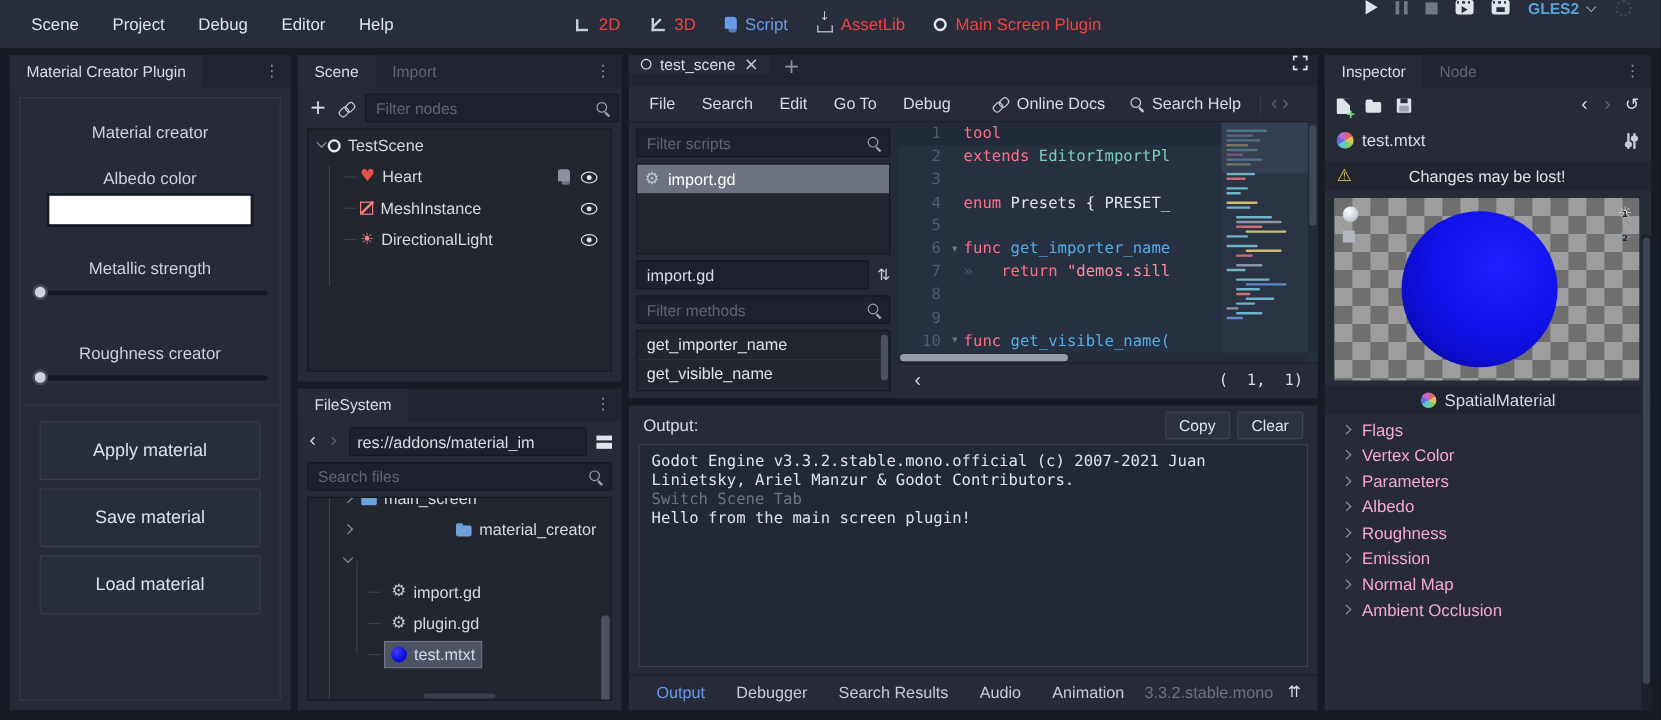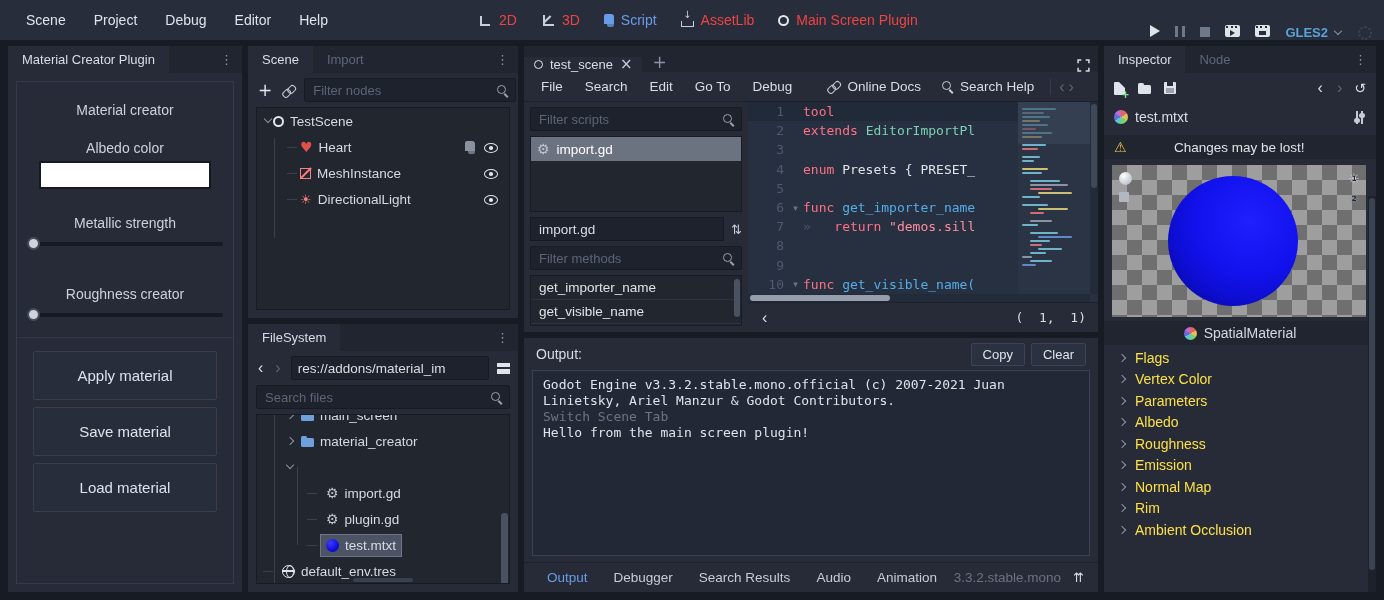--- a/index.html
+++ b/index.html
@@ -88,21 +88,21 @@
   .ic-mat{width:14px;height:14px;border-radius:50%;
     background:conic-gradient(#e06666 0 60deg,#e0c05c 60deg 120deg,#7ad06a 120deg 180deg,#5cc8c8 180deg 240deg,#6a6ae0 240deg 300deg,#c06ad0 300deg 360deg)}
   .ic-cube{width:10px;height:10px;background:#b2b7c2;border-radius:1px}
   
   #topbar{position:absolute;left:0;top:0;right:0;height:40px;background:#272d3a;display:flex;align-items:center}
   #main-menus{display:flex;align-items:center;padding-left:14px;gap:4px}
   .mitem{padding:4px 12px;font-size:14px;color:#e0e4ec}
   #workspaces{position:absolute;left:478px;top:0;height:40px;display:flex;align-items:center;gap:24px}
   .ws{display:flex;align-items:center;gap:7px;font-size:14px;color:#ef4444}
   .ws.active{color:#699ce8}.ws.active .ic{color:#699ce8}
-  #playback{position:absolute;right:12px;top:0;height:40px;display:flex;align-items:flex-end;gap:15px}
+  #playback{position:absolute;right:24px;top:0;height:40px;display:flex;align-items:flex-start;gap:15px}
   #renderer{display:flex;align-items:center;gap:5px;color:#5aa3d8;font-weight:bold;font-size:13px}
   
   #plugin-panel{left:8px;top:46px;width:234px;bottom:8px}
   .pc-box{flex:1;margin:8px;border:1px solid #333b4d;display:flex;flex-direction:column}
   .ctr{text-align:center;color:#ccd2dd;font-size:14px}
   #albedo-rect{height:24px;margin:7px 24px 0;background:#fff;outline:2px solid #141923}
   .slider{position:relative;height:13px;margin:6px 10px 0}
   .slider::before{content:'';position:absolute;left:0;right:0;top:5px;height:4px;background:#141923;border-radius:2px}
   .grab{position:absolute;left:0;top:0;width:13px;height:13px;border-radius:50%;background:#ced3dc;border:2.5px solid #454d5d}
   .sep{height:1px;background:#303748;margin:16px 0 6px}
@@ -113,21 +113,21 @@
   #fs-panel{left:248px;top:324px;width:270px;bottom:8px}
   .navbtn{font-size:16px;color:#d8dce5;padding:0 2px;line-height:1}
   .navbtn.dim{color:#5c6473}
   #fs-path{flex:1;background:#1d222c;border:1px solid #151a23;border-radius:2px;height:24px;color:#d8dde6;
            padding:0 6px;font:13.5px "Liberation Sans",sans-serif;outline:none;min-width:0;text-overflow:clip;overflow:hidden;white-space:nowrap}
   #fs-rows{margin-top:-13px}
   #fs-scroll{position:absolute;right:1px;top:98px;width:7px;height:92px;background:#4a5262;border-radius:3px}
   #fs-hscroll{position:absolute;left:96px;bottom:1px;width:60px;height:4px;background:#39414f;border-radius:2px}
   
   #script-panel{left:524px;top:46px;width:574px;height:286px}
-  #sp-tabs{height:26px;background:#20252f;display:flex;align-items:flex-end}
+  #sp-tabs{height:26px;background:#20252f;display:flex;align-items:flex-start}
   #sp-tab{display:flex;align-items:center;gap:7px;padding:0 10px;background:#262b37;font-size:13px}
   .xclose{color:#c6ccd6;font-size:15px;line-height:1}
   .plus{color:#8a93a5;font-size:17px;padding:0 10px;display:flex;align-items:center}
   #sp-expand{margin-left:auto;display:flex;align-items:center;padding-right:8px}
   #sp-menu{height:30px;display:flex;align-items:center;padding:0 6px;border-bottom:1px solid #1b202b;flex:none}
   .smitem{padding:0 11px;font-size:13.5px;color:#d8dce5}
   .doclink{display:flex;align-items:center;gap:6px;padding:0 10px;font-size:13.5px;color:#d8dce5}
   .vdiv{width:1px;height:16px;background:#343b4c;margin:0 6px}
   #sp-body{flex:1;display:flex;min-height:0}
   #sp-side{width:224px;display:flex;flex-direction:column;padding:5px 6px 6px;gap:5px;min-height:0}
@@ -190,21 +190,21 @@
   .pv-btn{position:absolute;left:7px}
   #pv-ball{top:7px;width:13px;height:13px;border-radius:50%;background:radial-gradient(circle at 35% 30%,#fff,#b9bec8 80%)}
   #pv-cube{top:27px}
   .pv-light{position:absolute;right:6px;color:#d8dde2;font-size:13px;line-height:13px}
   .pv-light .ln{position:absolute;left:50%;top:55%;transform:translate(-50%,-50%);font-size:7px;font-weight:bold;color:#20252f;font-style:normal}
   #pv-l1{top:7px}
   #pv-l2{top:27px;color:#8a93a5}
   #mat-row{height:24px;margin-top:4px;background:#20252f;display:flex;align-items:center;justify-content:center;gap:7px;
            font-size:14px;color:#d3d8e2;flex:none}
   #insp-groups{flex:1;overflow:hidden;padding-top:2px}
-  .grow{height:21.5px;display:flex;align-items:center;gap:8px;padding-left:13px;font-size:14px;color:#fde047}
+  .grow{height:21.5px;display:flex;align-items:center;gap:8px;padding-left:13px;font-size:14px;color:#f9a8d4}
   #insp-scrolltrack{position:absolute;right:0;top:150px;bottom:0;width:8px;background:#1c212c}
   #insp-scrollthumb{position:absolute;right:1px;top:152px;width:6px;height:372px;background:#3a4452;border-radius:3px}
 </style>
 </head>
 <body>
 
 <div id="app">
 
   <header id="topbar">
     <nav id="main-menus">
@@ -359,21 +359,21 @@
       <div class="vline" style="left:17px;top:-6px;height:190px"></div>
       <div class="vline" style="left:40px;top:52px;height:78px"></div>
       <div id="fs-rows">
           <div class="trow" style="padding-left: 28px;">
             <span class="ic ic-chev r"></span>
             <span class="rowbody">
               <span class="ic ic-folder"></span>
               <span>main_screen</span>
             </span>
           </div>
-          <div class="trow" style="padding-left: 28px;">
+          <div class="trow" style="padding-left: 28px; justify-content: space-between;">
             <span class="ic ic-chev r"></span>
             <span class="rowbody">
               <span class="ic ic-folder"></span>
               <span>material_creator</span>
             </span>
           </div>
           <div class="trow" style="padding-left: 28px;">
             <span class="ic ic-chev d"></span>
           </div>
           <div class="trow" style="padding-left: 50px;">
@@ -388,27 +388,20 @@
             <span class="rowbody">
               <span class="g" style="color: rgb(192, 198, 209); font-size: 14px; line-height: 13px;">⚙</span>
               <span>plugin.gd</span>
             </span>
           </div>
           <div class="trow" style="padding-left: 50px;">
             <span class="stub"></span>
             <span class="rowbody selected">
               <span class="ic ic-sphere"></span>
               <span>test.mtxt</span>
-            </span>
-          </div>
-          <div class="trow" style="padding-left: 6px;">
-            <span class="stub"></span>
-            <span class="rowbody">
-              <span class="ic ic-globe"></span>
-              <span>default_env.tres</span>
             </span>
           </div>
         </div>
       <div id="fs-scroll"></div>
       <div id="fs-hscroll"></div>
     </div>
   </section>
 
   <section class="panel" id="script-panel">
     <div id="sp-tabs">
@@ -643,23 +636,19 @@
         <div class="grow">
           <span class="ic ic-chev r"></span>
           <span>Emission</span>
         </div>
         <div class="grow">
           <span class="ic ic-chev r"></span>
           <span>Normal Map</span>
         </div>
         <div class="grow">
           <span class="ic ic-chev r"></span>
-          <span>Rim</span>
-        </div>
-        <div class="grow">
-          <span class="ic ic-chev r"></span>
           <span>Ambient Occlusion</span>
         </div>
       </div>
     <div id="insp-scrolltrack"></div>
     <div id="insp-scrollthumb"></div>
   </section>
 </div>
 
 </body></html>

